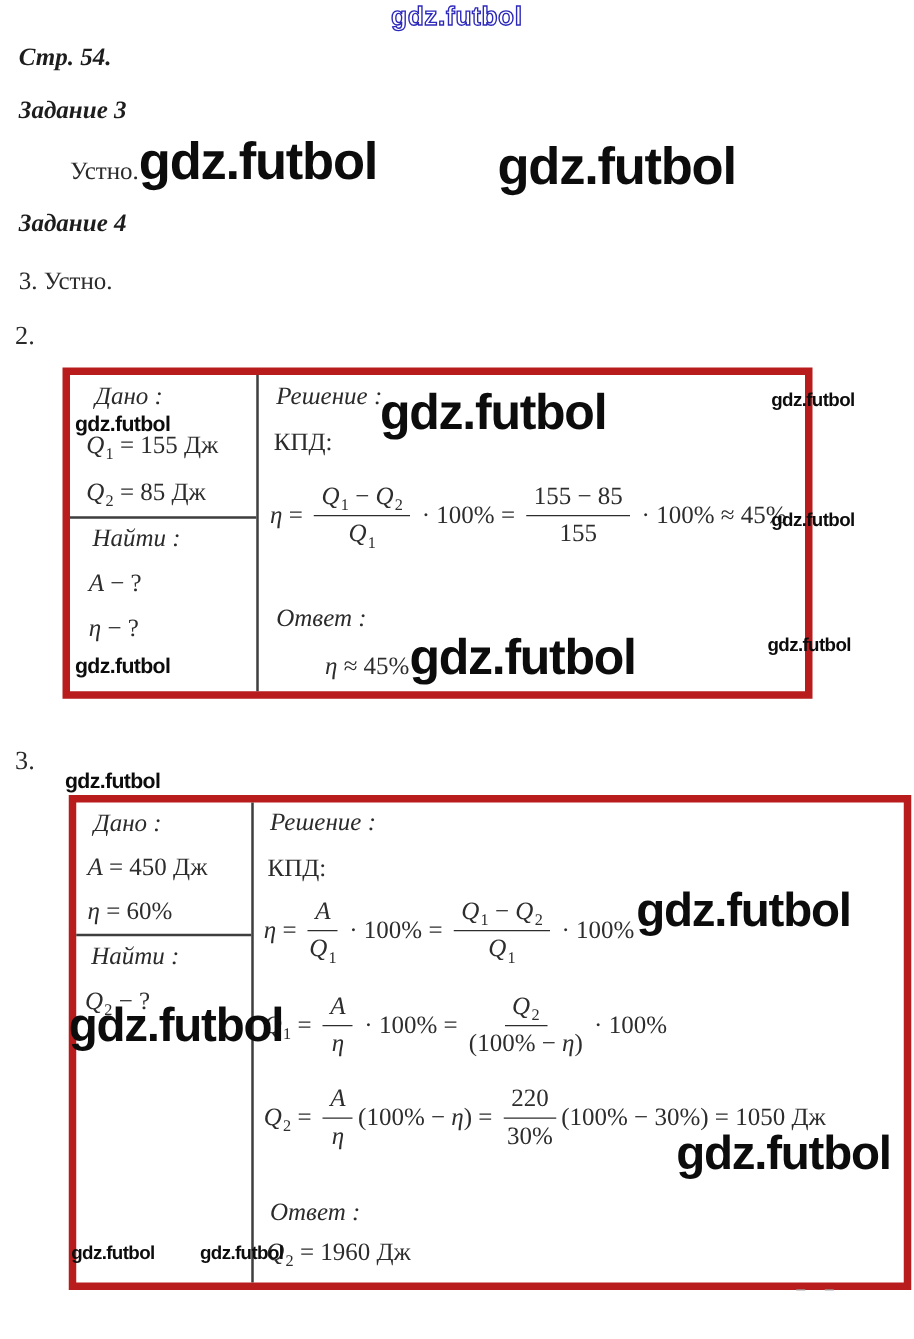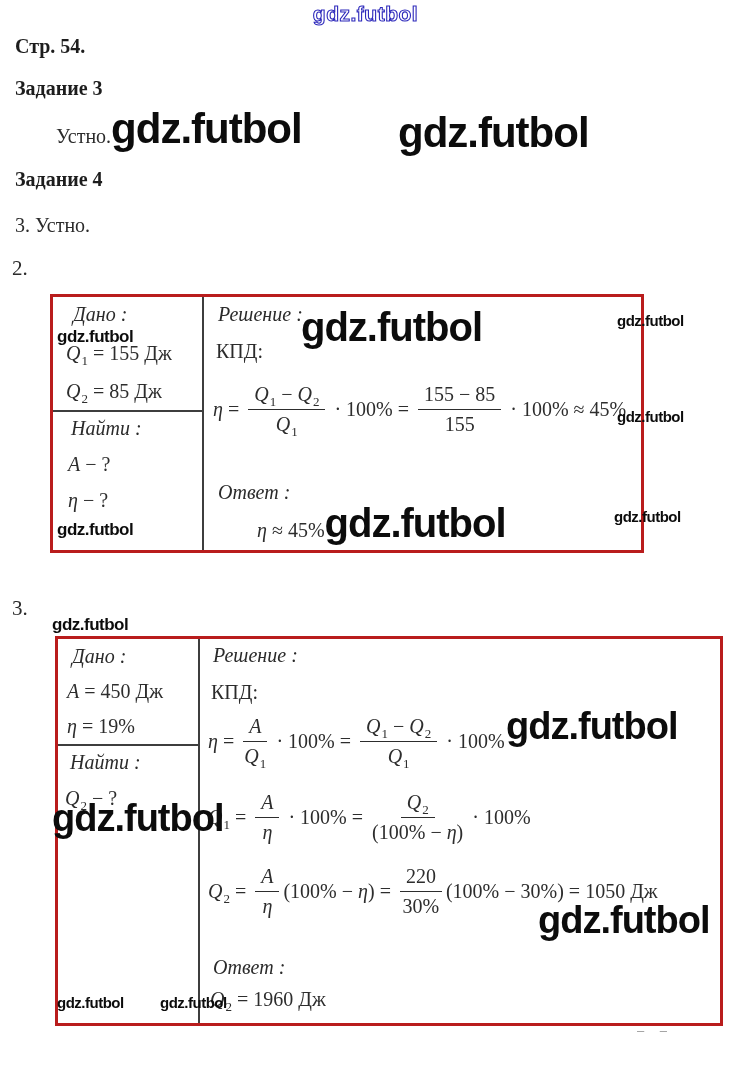--- a/index.html
+++ b/index.html
@@ -2,31 +2,31 @@
 <html><head>
 <meta charset="utf-8">
 <style>
   html,body{margin:0;padding:0;background:#ffffff;}
   .page{position:relative;width:731px;height:1071px;background:#ffffff;overflow:hidden;
         font-family:"Liberation Serif",serif;color:#222;}
   .abs{position:absolute;}
   .serif{font-family:"Liberation Serif",serif;color:#2b2b2b;}
   .it{font-style:italic;}
   .h19{font-size:20px;}
-  .heading{font-size:20px;font-weight:700;color:#1d1d1d;}
+  .heading{font-size:20px;font-weight:700;color:#1d1d1d;font-style:italic;}
   
   .wm{font-family:"Liberation Sans",sans-serif;font-weight:700;color:#0c0c0c;line-height:1;letter-spacing:-0.5px;}
   .wm-xs{font-size:15px;font-weight:600;}
   .wm-sm{font-size:17px;font-weight:600;}
   .wm-lg{font-size:40px;letter-spacing:-1px;}
   .wm-xl{font-size:42px;letter-spacing:-1px;}
   .hdr-wm{font-family:"Liberation Sans",sans-serif;font-weight:700;font-size:21px;
           color:transparent;-webkit-text-stroke:1.1px #2c28bb;letter-spacing:0.5px;}
   
-  .tbl{position:absolute;border:3px solid #b91c1c;}
+  .tbl{position:absolute;border:6px solid #b91c1c;}
   .vline{position:absolute;top:0;bottom:0;border-left:2px solid #3e3e3e;}
   .hline{position:absolute;left:0;border-top:2px solid #3e3e3e;}
   
   .math{font-family:"Liberation Serif",serif;font-size:20px;color:#2d2d2d;
         display:inline-flex;align-items:center;white-space:nowrap;line-height:1.25;}
   .math span{white-space:pre;}
   .tok-i{font-style:italic;}
   .tok-sub{display:inline-flex;align-items:baseline;}
   .tok-s{font-size:13px;display:inline-block;transform:translateY(5px);margin-left:1px;font-style:normal;}
   .frac{display:inline-flex;flex-direction:column;align-items:center;margin:0 4px;}
@@ -114,21 +114,21 @@
     <div class="vline" style="left:140px;"></div>
     <div class="hline" style="top:105px;width:140px;"></div>
 
     <div class="abs serif it h19" style="left:14px;top:6px;">Дано :</div>
     <div class="abs math" style="left:9px;top:40px;">
         <span class="tok-i">A</span>
         <span class="tok-t"> = 450 Дж</span>
       </div>
     <div class="abs math" style="left:9px;top:75px;">
         <span class="tok-i">η</span>
-        <span class="tok-t"> = 19%</span>
+        <span class="tok-t"> = 60%</span>
       </div>
     <div class="abs serif it h19" style="left:12px;top:112px;">Найти :</div>
     <div class="abs math" style="left:7px;top:147px;">
         <span class="tok-sub"><span class="tok-i">Q</span><span class="tok-s">2</span></span>
         <span class="tok-t"> − ?</span>
       </div>
     <div class="abs wm" style="left:-6px;top:160px;font-size:38px;letter-spacing:-1px;z-index:3;">gdz.futbol</div>
 
     <div class="abs serif it h19" style="left:155px;top:5px;">Решение :</div>
     <div class="abs serif h19" style="left:153px;top:42px;">КПД:</div>

